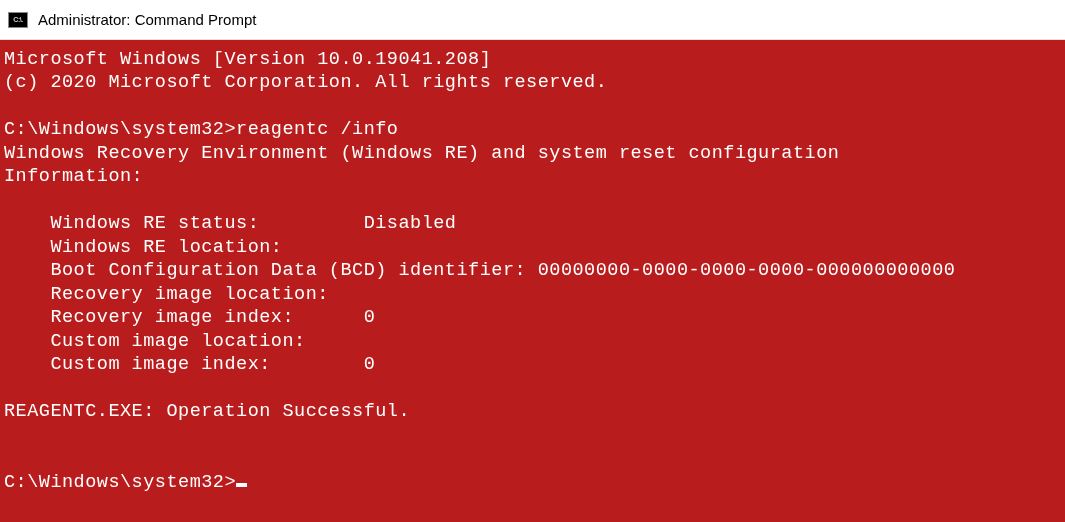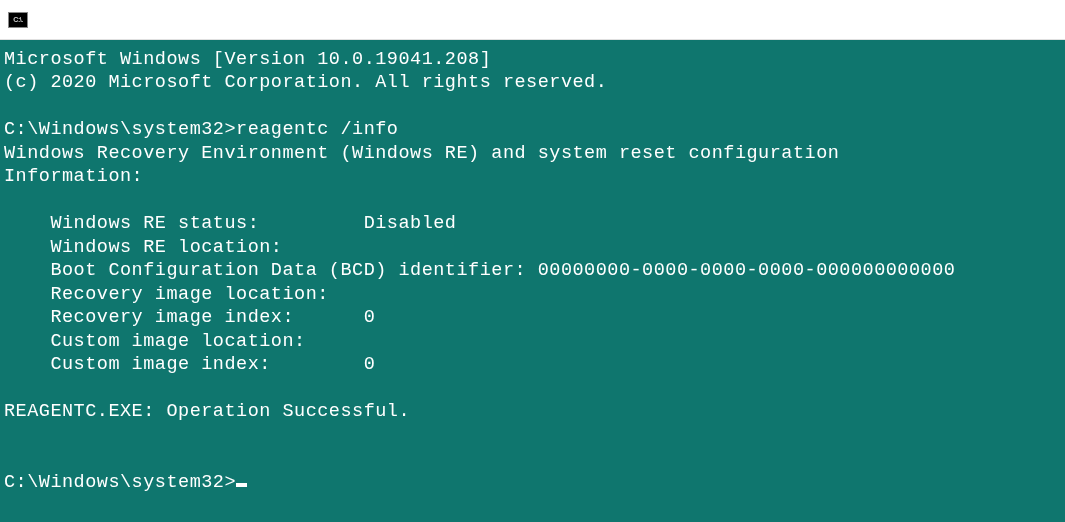--- a/index.html
+++ b/index.html
@@ -41,21 +41,21 @@
       letter-spacing: -0.5px;
     }
     .title-text {
       font-family: 'Segoe UI', Tahoma, sans-serif;
       font-size: 15px;
       color: #000000;
     }
     .terminal {
       width: 100%;
       height: calc(100% - 40px);
-      background: #0f766e;
+      background: #b91c1c;
       color: #ffffff;
       padding: 8px 4px;
       font-size: 18.5px;
       line-height: 1.27;
       letter-spacing: 0.5px;
       white-space: pre;
       overflow: hidden;
     }
     .cursor {
       display: inline-block;
@@ -66,20 +66,21 @@
       margin-left: 0px;
     }
   </style>
 </head>
 <body>
 
 <div class="titlebar">
   <div class="app-icon">
     <span class="app-icon-text">C:\.</span>
   </div>
+  <span class="title-text">Administrator: Command Prompt</span>
 </div>
 
 <div class="terminal"><span>Microsoft Windows [Version 10.0.19041.208]</span>
 <span>(c) 2020 Microsoft Corporation. All rights reserved.</span>
 
 <span>C:\Windows\system32&gt;</span><span>reagentc /info</span>
 <span>Windows Recovery Environment (Windows RE) and system reset configuration</span>
 <span>Information:</span>
 
 <span>    Windows RE status:         </span><span>Disabled</span>

